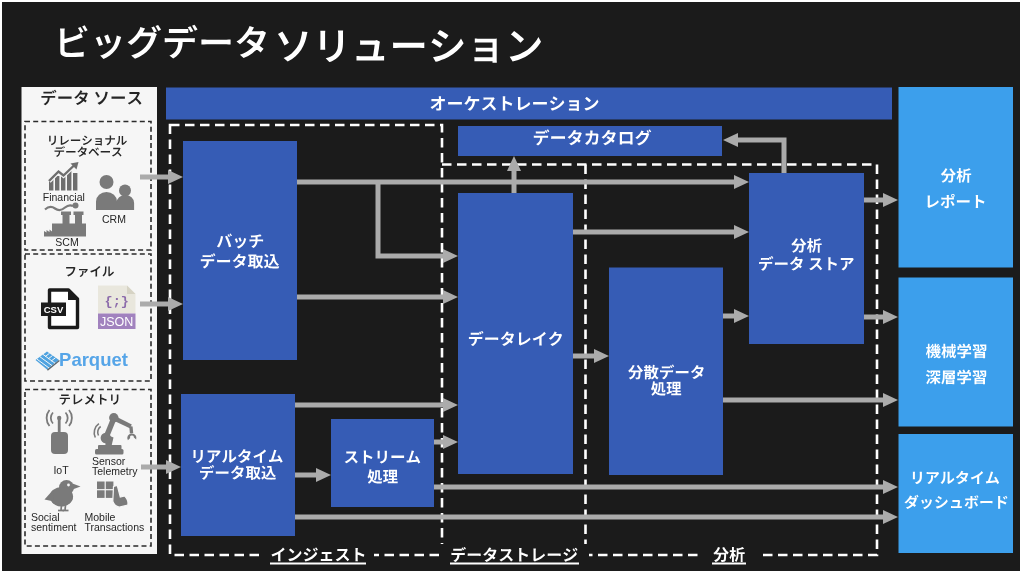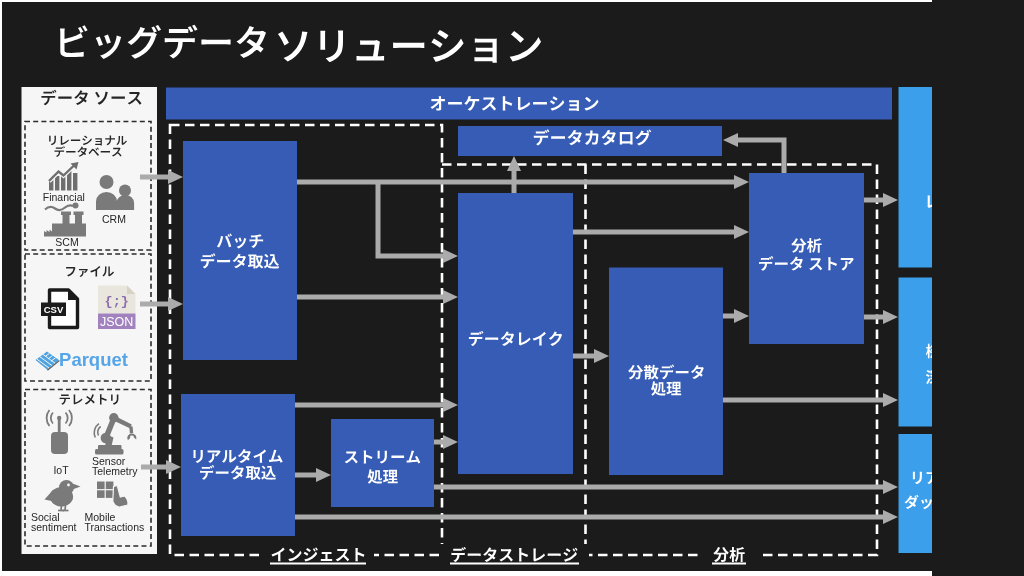--- a/index.html
+++ b/index.html
@@ -1,15 +1,15 @@
 <!DOCTYPE html>
 <html lang="ja"><head><meta charset="utf-8"><title>Big Data Solution</title>
 <style>
 html,body{margin:0;padding:0;background:#1b1b1b;}
-#stage{position:relative;width:932px;height:576px;overflow:hidden;}
+#stage{position:relative;width:1024px;height:576px;overflow:hidden;}
 svg{display:block;}
 </style></head>
 <body>
 <div id="stage">
 <svg width="1024" height="576" viewBox="0 0 1024 576">
 
 <rect x="0" y="0" width="1024" height="576" fill="#ffffff"></rect>
 
 <rect x="2" y="2" width="1018" height="569" fill="#1b1b1b"></rect>
 

